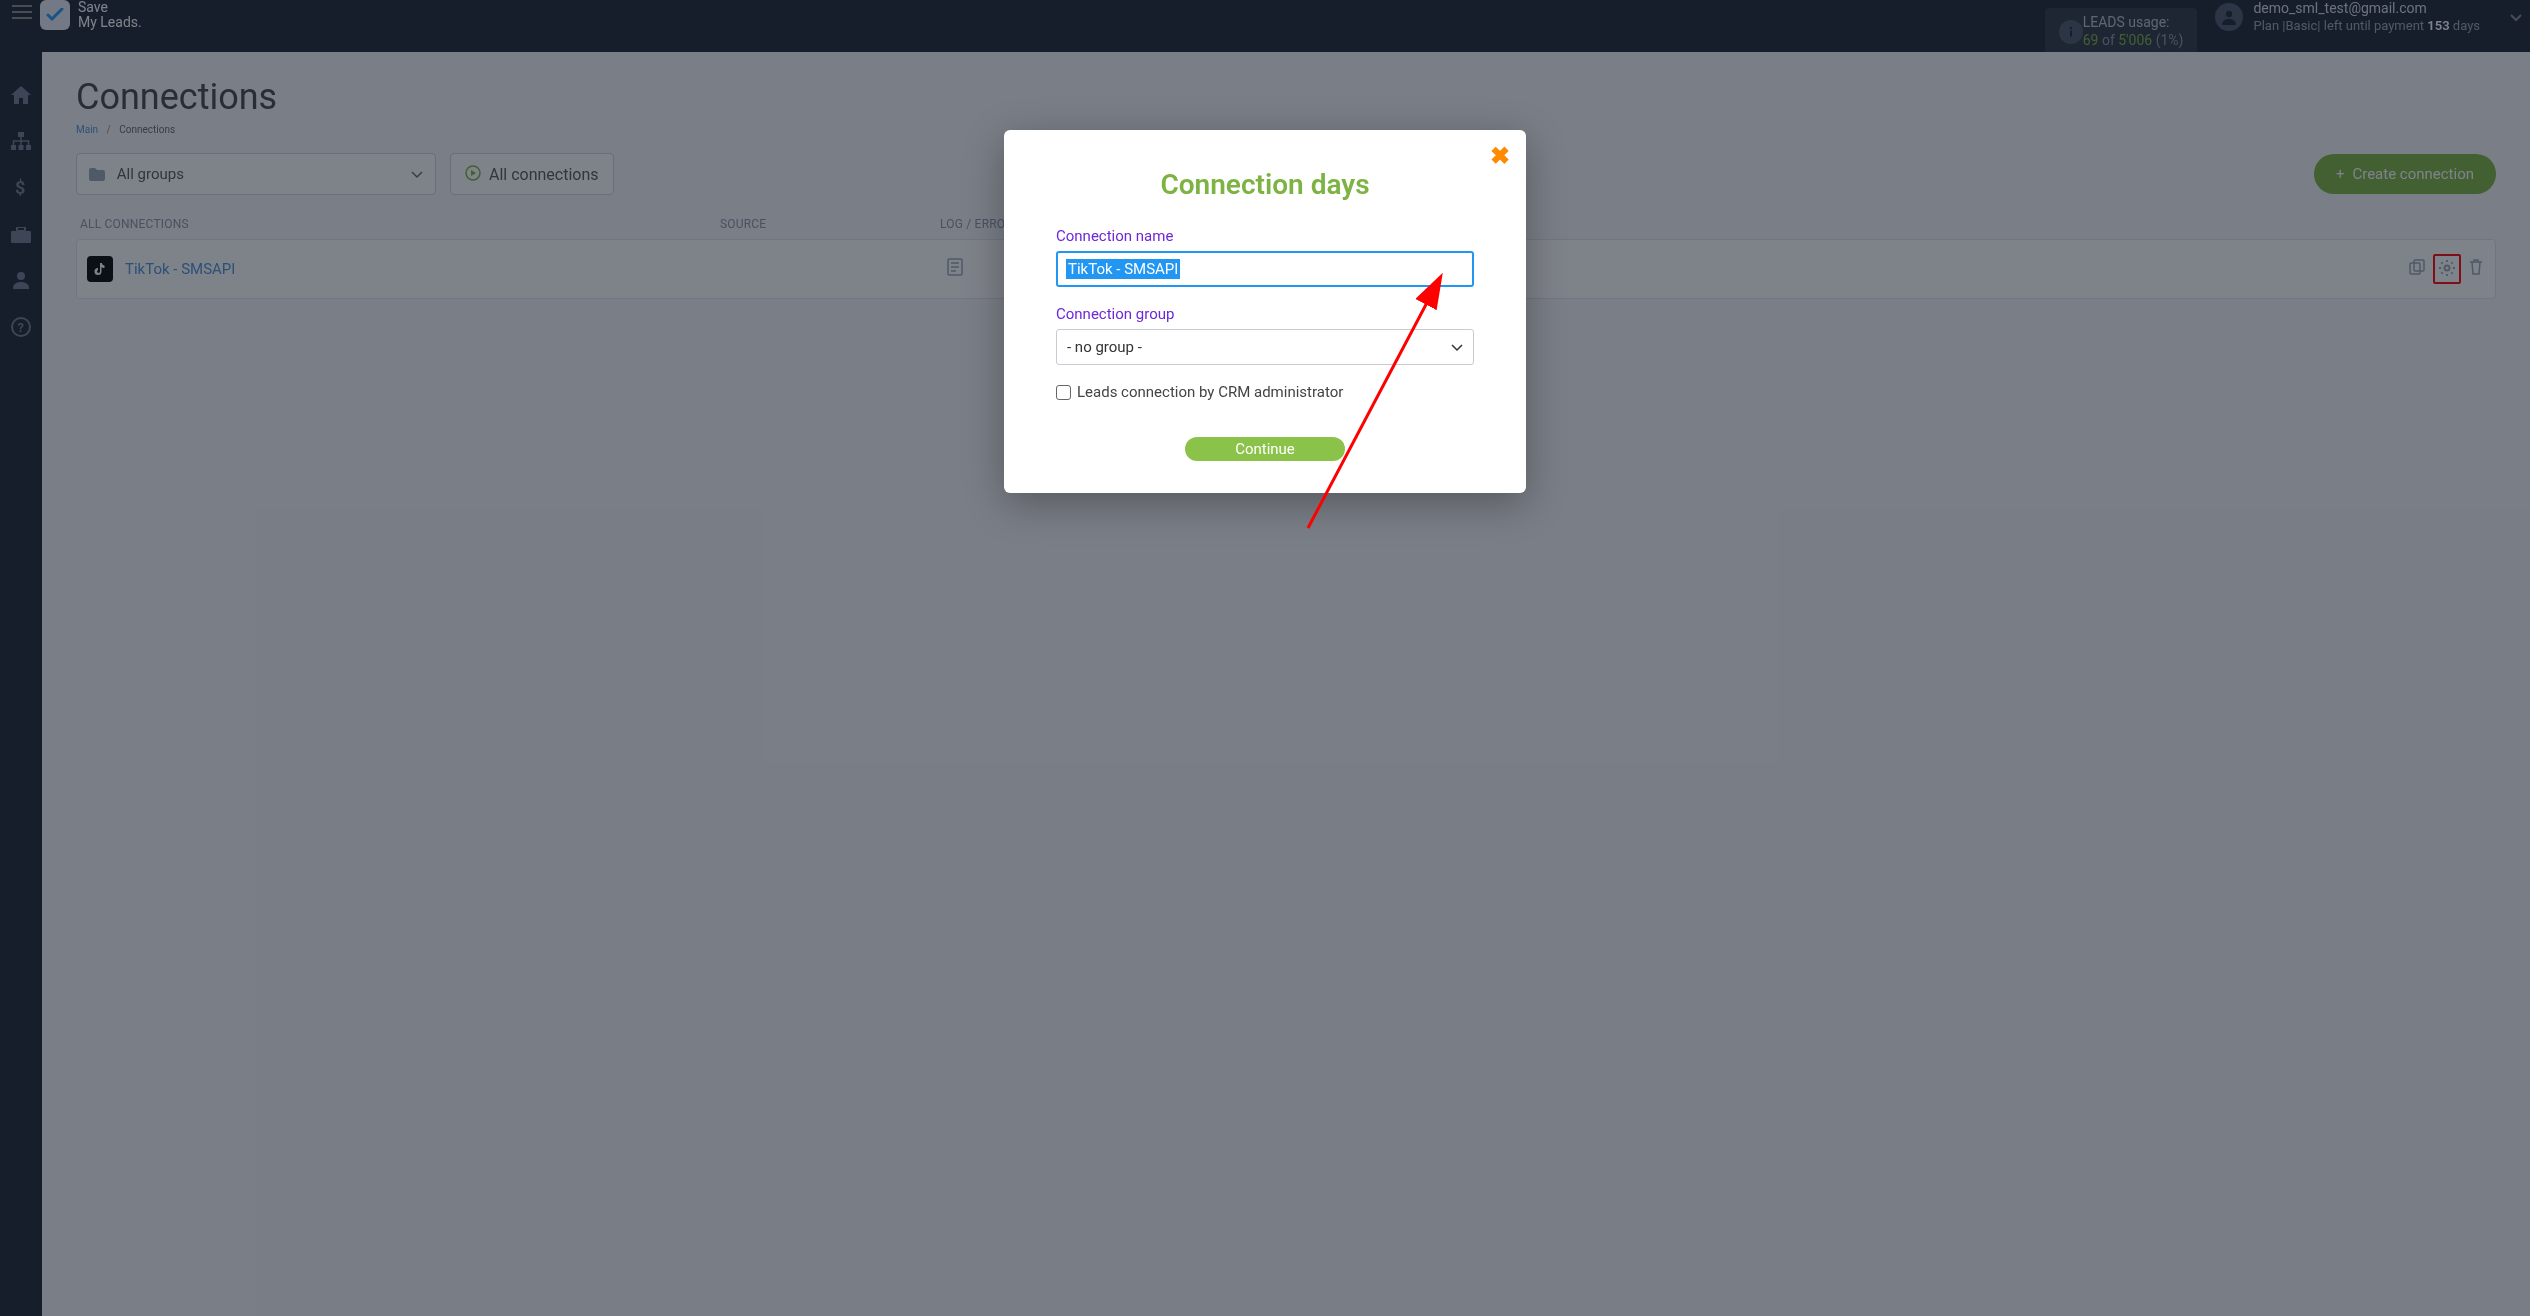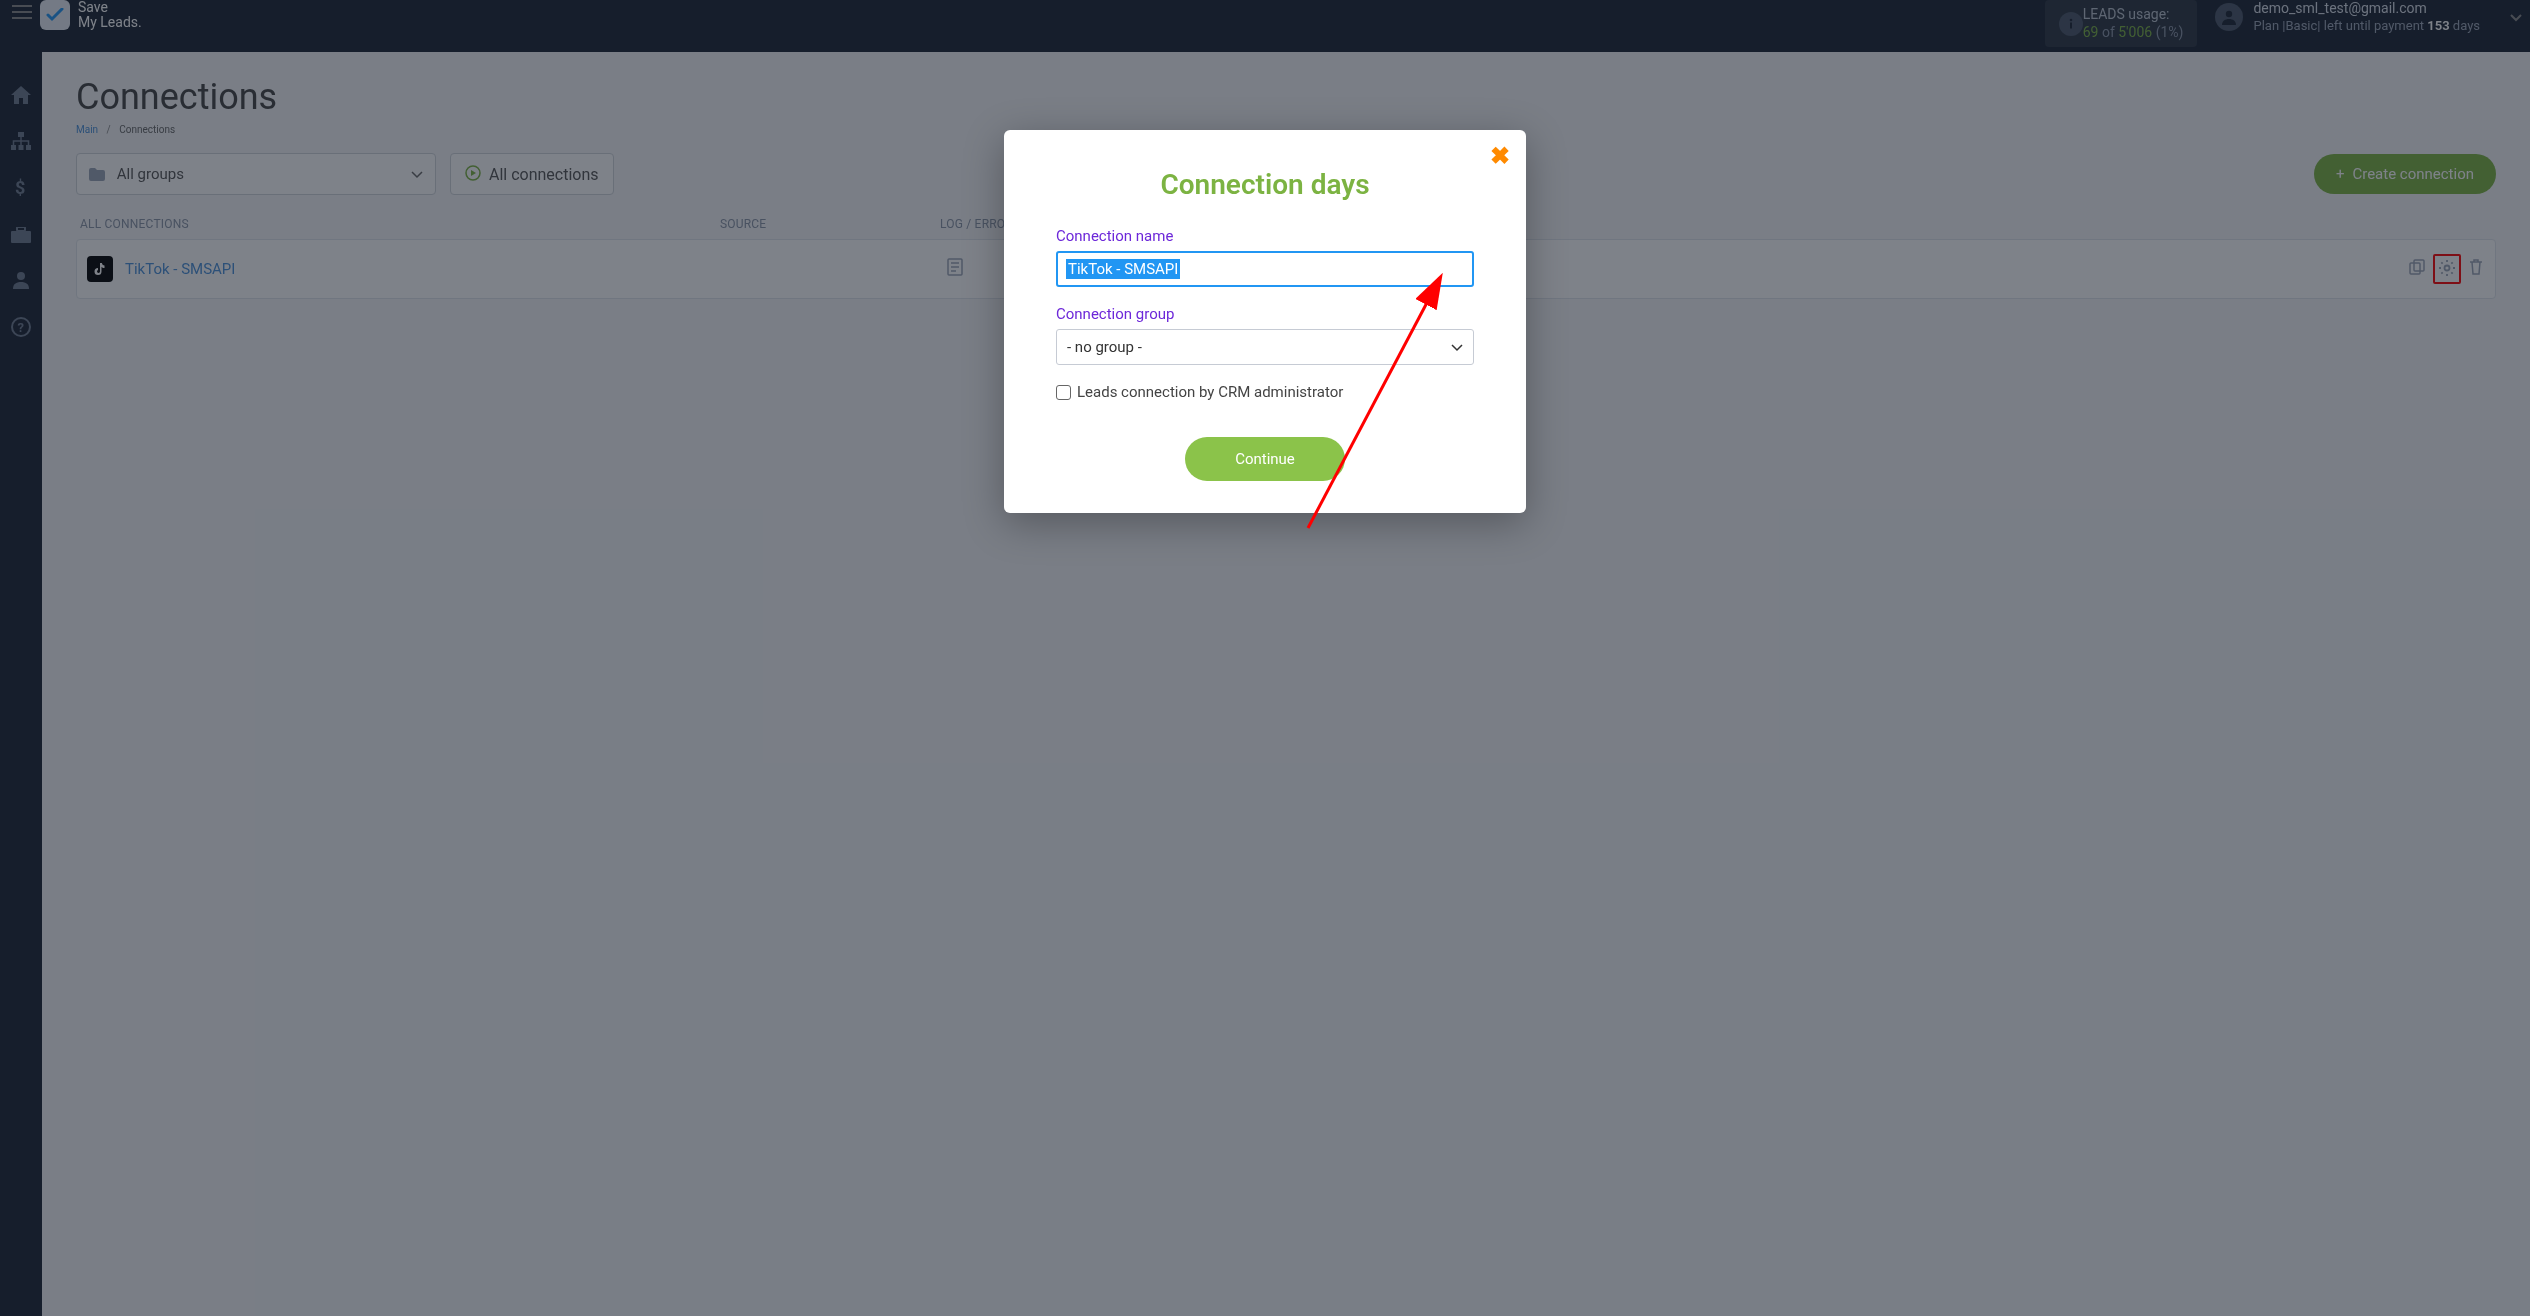--- a/index.html
+++ b/index.html
@@ -19,21 +19,21 @@
 .brand { display: flex; align-items: center; gap: 8px; }
 .brand-logo {
   width: 30px; height: 30px; background: #e8eef5; border-radius: 6px;
   display: flex; align-items: center; justify-content: center;
 }
 .brand-text { line-height: 1.05; font-size: 14px; }
 .top-spacer { flex: 1; }
 .usage-box {
   background: #2a3442; padding: 6px 14px; border-radius: 4px;
   display: flex; align-items: center; margin-right: 18px;
-  font-size: 14px; color: #b8c0cc;
+  font-size: 14px; color: #b8c0cc; margin-top: 8px;
 }
 .usage-info-icon {
   width: 24px; height: 24px; border-radius: 50%; background: #4a5668;
   display: flex; align-items: center; justify-content: center; color: #1a2332; font-weight: bold;
 }
 .usage-lines { line-height: 1.25; }
 .usage-green { color: #7cb342; }
 .usage-grey { color: #8a94a6; }
 .account-box { display: flex; align-items: center; gap: 10px; color: #d6dce6; font-size: 14px; }
 .avatar {
@@ -150,21 +150,21 @@
 .field-select {
   width: 100%; height: 36px; border: 1px solid #c6cbd4; border-radius: 3px;
   padding: 0 10px; font-size: 15px; margin-bottom: 18px;
   display: flex; align-items: center; justify-content: space-between; cursor: pointer;
   color: #333;
 }
 .chk-row { display: flex; align-items: center; gap: 6px; font-size: 15px; color: #444; margin-bottom: 36px; }
 .chk { width: 15px; height: 15px; border: 1.5px solid #666; border-radius: 3px; cursor: pointer; }
 .continue-btn {
   display: block; margin: 0 auto; background: #8bc34a; color: #fff; border: none;
-  border-radius: 22px; height: 44px; width: 160px; font-size: 15px; cursor: pointer;
+  border-radius: 22px; height: 24px; width: 160px; font-size: 15px; cursor: pointer;
 }
 
 
 .arrow-svg { position: absolute; z-index: 30; pointer-events: none; }
 
 .folder-ic { color:#9aa4b5; margin-right:8px; font-size:15px; }
 </style>
 </head>
 <body>
 

